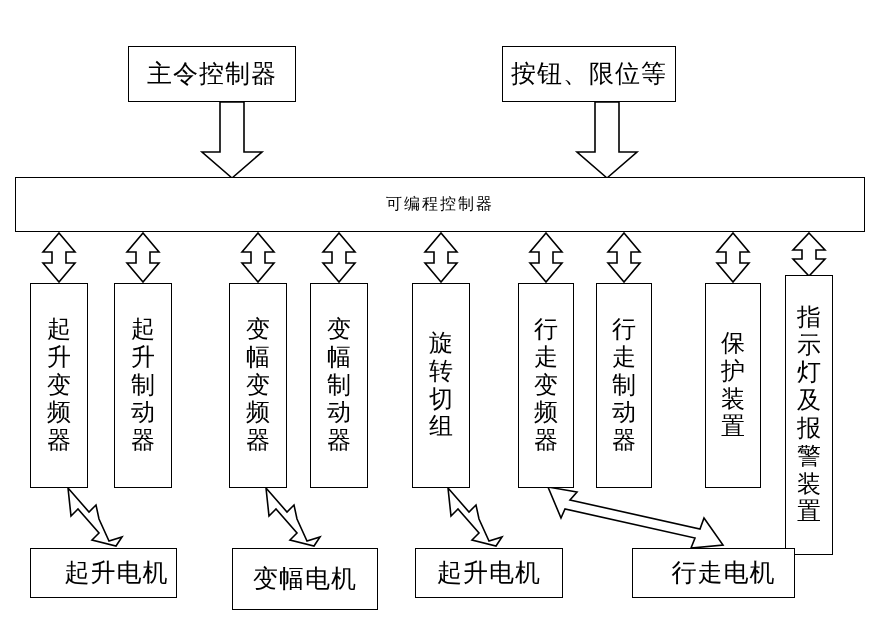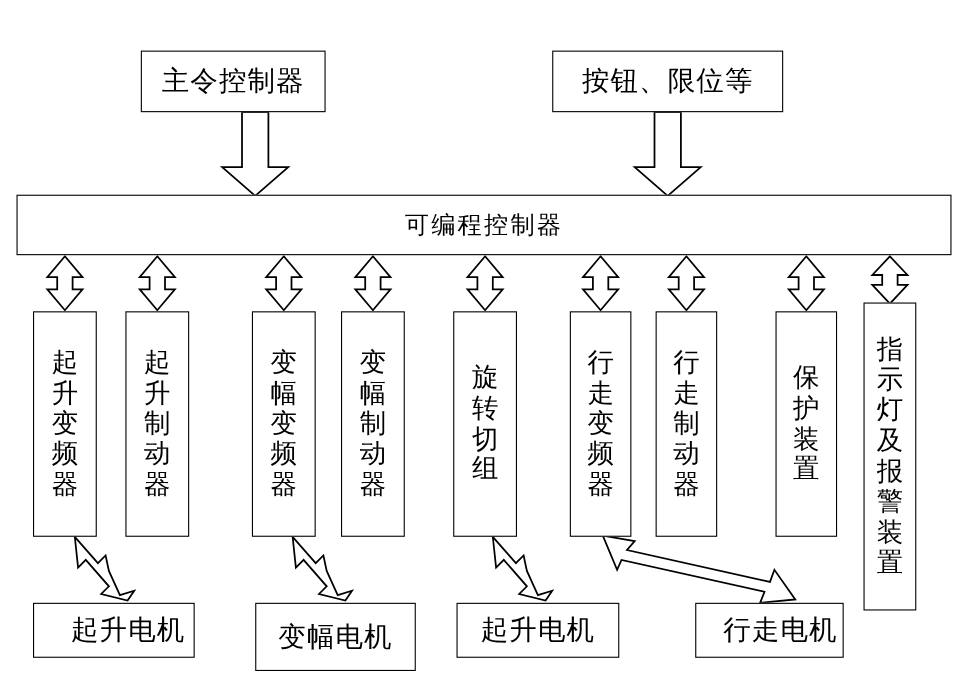--- a/index.html
+++ b/index.html
@@ -7,21 +7,21 @@
        font-family:"DejaVu Sans","Liberation Sans",sans-serif;color:#000;}
   #canvas{position:relative;width:880px;height:622px;background:#fff;}
 
   .box{position:absolute;border:1.6px solid #000;background:#fff;
        box-sizing:border-box;display:flex;align-items:center;justify-content:center;}
 
   
   .hbox span{font-size:25px;line-height:1.1;letter-spacing:1px;white-space:nowrap;}
 
   
-  .plc span{font-size:22px;letter-spacing:2px;white-space:nowrap;}
+  .plc span{font-size:16px;letter-spacing:2px;white-space:nowrap;}
 
   
   .vbox{flex-direction:column;justify-content:center;padding:4px 0;}
   .vbox span{font-size:24px;line-height:1.16;display:block;text-align:center;}
 
   .svg-layer{position:absolute;left:0;top:0;width:880px;height:622px;
              pointer-events:none;}
 </style>
 </head>
 <body>
@@ -47,21 +47,21 @@
       <polygon points="68,488 89,512 96,505 99,519 109,541 122,537 116,546 92,540 99,533 78,509 71,516"></polygon>
       <polygon points="266,488 287,512 294,505 297,519 307,541 320,537 314,546 290,540 297,533 276,509 269,516"></polygon>
       <polygon points="448,488 469,512 476,505 479,519 489,541 502,537 496,546 472,540 479,533 458,509 451,516"></polygon>
       <polygon points="548,487 577,492 570,500 700,529 704,518 723,545 691,548 695,538 565,509 561,518"></polygon>
     </g>
   </svg>
 
   <div class="box hbox" style="left:128px;top:46px;width:168px;height:56px;">
     <span>主令控制器</span>
   </div>
-  <div class="box hbox" style="left:502px;top:46px;width:210px;height:56px;">
+  <div class="box hbox" style="left:502px;top:46px;width:174px;height:56px;">
     <span>按钮、限位等</span>
   </div>
 
   <div class="box plc" style="left:15px;top:177px;width:850px;height:55px;">
     <span>可编程控制器</span>
   </div>
 
   <div class="box vbox" style="left:30px;top:283px;width:58px;height:205px;">
     <span>起</span>
     <span>升</span>
@@ -129,17 +129,17 @@
 
   <div class="box hbox" style="left:30px;top:548px;width:147px;height:50px;padding-left:26px;">
     <span>起升电机</span>
   </div>
   <div class="box hbox" style="left:232px;top:548px;width:146px;height:62px;">
     <span>变幅电机</span>
   </div>
   <div class="box hbox" style="left:415px;top:548px;width:148px;height:50px;">
     <span>起升电机</span>
   </div>
-  <div class="box hbox" style="left:632px;top:548px;width:135px;height:50px;padding-left:20px;">
+  <div class="box hbox" style="left:632px;top:548px;width:163px;height:50px;padding-left:20px;">
     <span>行走电机</span>
   </div>
 
 </div>
 
 </body></html>

